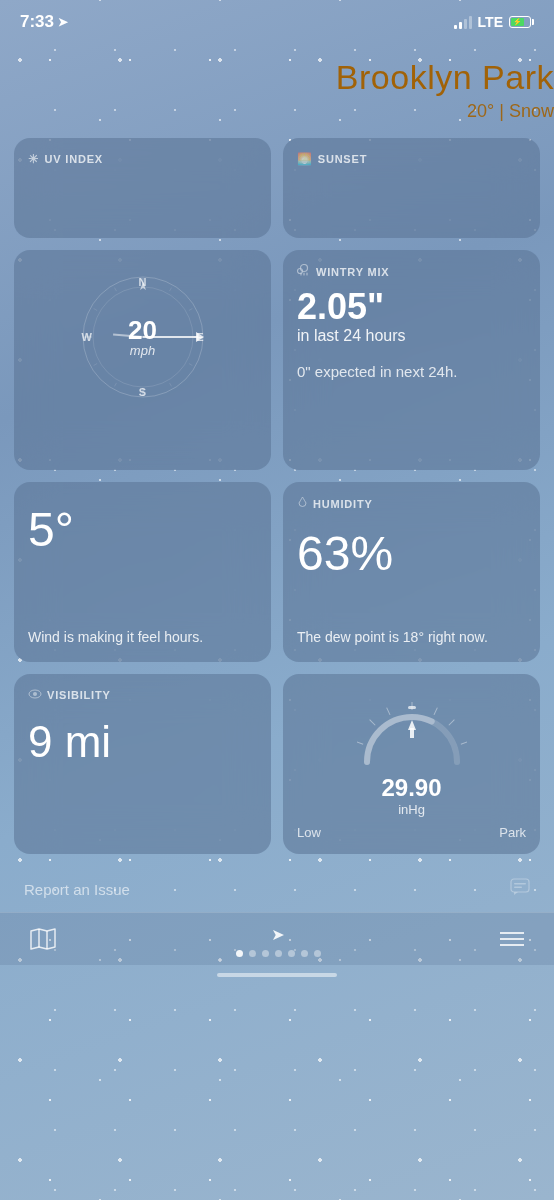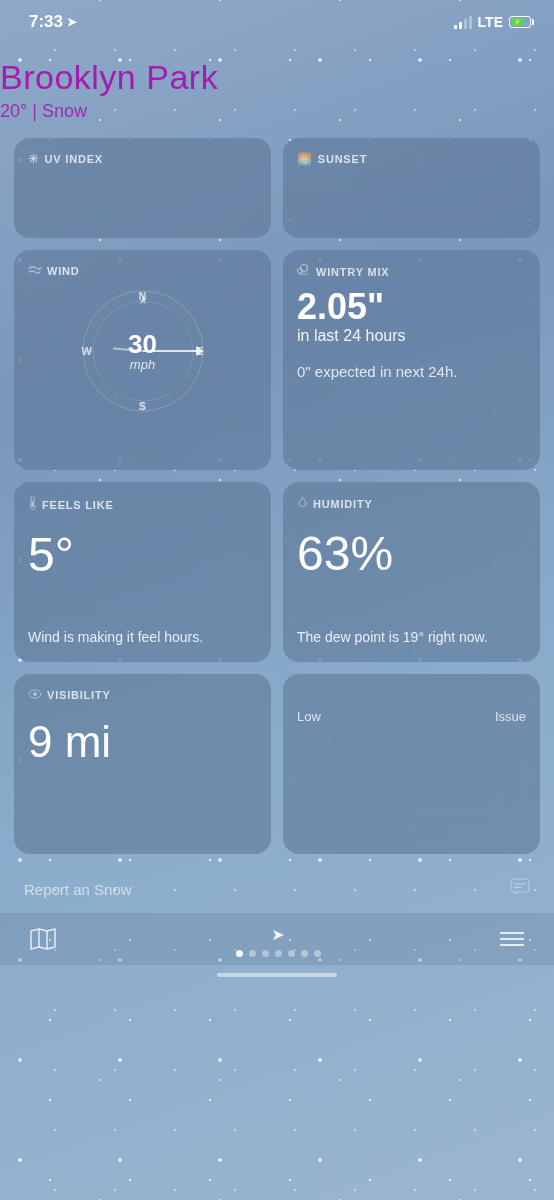--- a/index.html
+++ b/index.html
@@ -39,21 +39,20 @@
       padding: 12px 20px 6px;
       color: white;
     }
     .status-time {
       font-size: 17px;
       font-weight: 600;
       color: white;
       display: flex;
       align-items: center;
       gap: 4px;
-      margin-left: 9px;
     }
     .status-right {
       display: flex;
       align-items: center;
       gap: 6px;
     }
     .signal-bars {
       display: flex;
       align-items: flex-end;
       gap: 2px;
@@ -92,23 +91,23 @@
       width: 2px;
       height: 6px;
       background: white;
       border-radius: 0 1px 1px 0;
     }
 
     
     .header {
       position: relative;
       z-index: 10;
-      text-align: left;
+      text-align: right;
       padding: 20px 0 16px;
-      color: #a21caf;
+      color: #a16207;
     }
     .city-name {
       font-size: 34px;
       font-weight: 500;
       letter-spacing: 0.5px;
       margin-bottom: 4px;
     }
     .weather-subtitle {
       font-size: 18px;
       font-weight: 400;
@@ -348,21 +347,21 @@
       font-size: 13px;
       opacity: 0.8;
       text-align: center;
     }
     .pressure-lowhigh {
       display: flex;
       justify-content: space-between;
       width: 100%;
       font-size: 13px;
       opacity: 0.75;
-      margin-top: 21px;
+      margin-top: 4px;
       text-align: right;
     }
 
     
     .report-section {
       position: relative;
       z-index: 10;
       display: flex;
       justify-content: space-between;
       align-items: center;
@@ -473,29 +472,20 @@
   </div>
 
   <div class="widget sunset-widget">
     <div class="widget-label">
       <span class="widget-icon">🌅</span>
       <span>SUNSET</span>
     </div>
   </div>
 
   <div class="widget wind-widget">
-    <div class="widget-label">
-      <span class="widget-icon">
-        <svg width="14" height="10" viewBox="0 0 14 10" fill="none">
-          <path d="M1 3 Q5 1 8 3 Q11 5 13 3" stroke="rgba(255,255,255,0.75)" stroke-width="1.5" fill="none" stroke-linecap="round"></path>
-          <path d="M1 7 Q4 5 7 7 Q10 9 12 7" stroke="rgba(255,255,255,0.75)" stroke-width="1.5" fill="none" stroke-linecap="round"></path>
-        </svg>
-      </span>
-      <span>WIND</span>
-    </div>
     <div class="wind-compass">
       <div class="compass-container">
 
         <svg class="compass-ticks" viewBox="0 0 130 130">
           <circle cx="65" cy="65" r="60" stroke="rgba(255,255,255,0.2)" stroke-width="1" fill="none"></circle>
           <circle cx="65" cy="65" r="50" stroke="rgba(255,255,255,0.12)" stroke-width="1" fill="none"></circle>
 
           <g stroke="rgba(255,255,255,0.35)" stroke-width="1">
             <line x1="65" y1="6" x2="65" y2="14"></line>
             <line x1="65" y1="116" x2="65" y2="124"></line>
@@ -515,21 +505,21 @@
 
           <polygon points="65,10 62,18 65,16 68,18" fill="rgba(255,255,255,0.6)"></polygon>
         </svg>
 
         <span class="compass-dir compass-N">N</span>
         <span class="compass-dir compass-S">S</span>
         <span class="compass-dir compass-E">E</span>
         <span class="compass-dir compass-W">W</span>
 
         <div class="compass-center">
-          <div class="wind-speed-big">30</div>
+          <div class="wind-speed-big">20</div>
           <div class="wind-unit">mph</div>
         </div>
 
         <div class="wind-arrow" style="transform: translate(0, -50%) rotate(0deg);"></div>
         <div class="wind-arrow-left"></div>
       </div>
     </div>
   </div>
 
   <div class="widget wintry-widget">
@@ -545,49 +535,39 @@
       </span>
       <span>WINTRY MIX</span>
     </div>
     <div class="precip-value">2.05"</div>
     <div class="precip-label">in last 24 hours</div>
     <div class="precip-expected">0" expected in next 24h.</div>
   </div>
 
   <div class="widget feels-widget">
     <div class="flex-col">
-      <div class="widget-label">
-        <span class="widget-icon">
-          <svg width="9" height="14" viewBox="0 0 9 14" fill="none">
-            <rect x="3" y="0" width="3" height="9" rx="1.5" fill="none" stroke="rgba(255,255,255,0.75)" stroke-width="1"></rect>
-            <circle cx="4.5" cy="11" r="2.5" fill="none" stroke="rgba(255,255,255,0.75)" stroke-width="1"></circle>
-            <rect x="3.5" y="5" width="2" height="6" fill="rgba(255,255,255,0.75)"></rect>
-          </svg>
-        </span>
-        <span>FEELS LIKE</span>
-      </div>
       <div class="temp-big">5°</div>
       <div class="spacer"></div>
       <div class="widget-description">Wind is making it feel hours.</div>
     </div>
   </div>
 
   <div class="widget humidity-widget">
     <div class="flex-col">
       <div class="widget-label">
         <span class="widget-icon">
           <svg width="11" height="13" viewBox="0 0 11 13" fill="none">
             <path d="M5.5 1 Q5.5 1 2 7 A3.5 3.5 0 0 0 9 7 Q5.5 1 5.5 1Z" fill="none" stroke="rgba(255,255,255,0.75)" stroke-width="1" stroke-linejoin="round"></path>
           </svg>
         </span>
         <span>HUMIDITY</span>
       </div>
       <div class="humidity-big">63%</div>
       <div class="spacer"></div>
-      <div class="widget-description">The dew point is 19° right now.</div>
+      <div class="widget-description">The dew point is 18° right now.</div>
     </div>
   </div>
 
   <div class="widget visibility-widget">
     <div class="flex-col">
       <div class="widget-label">
         <span class="widget-icon">
           <svg width="14" height="10" viewBox="0 0 14 10" fill="none">
             <ellipse cx="7" cy="5" rx="6" ry="4" fill="none" stroke="rgba(255,255,255,0.75)" stroke-width="1"></ellipse>
             <circle cx="7" cy="5" r="2" fill="rgba(255,255,255,0.75)"></circle>
@@ -595,31 +575,58 @@
         </span>
         <span>VISIBILITY</span>
       </div>
       <div class="visibility-big">9 mi</div>
       <div class="spacer"></div>
     </div>
   </div>
 
   <div class="widget pressure-widget">
 
+    <div class="pressure-gauge">
+
+      <svg class="gauge-svg" viewBox="0 0 110 80">
+
+        <path d="M 10 70 A 45 45 0 0 1 100 70" fill="none" stroke="rgba(255,255,255,0.15)" stroke-width="6" stroke-linecap="round"></path>
+
+        <path d="M 10 70 A 45 45 0 0 1 100 70" fill="none" stroke="rgba(255,255,255,0.3)" stroke-width="6" stroke-linecap="round" stroke-dasharray="141" stroke-dashoffset="50"></path>
+
+        <g stroke="rgba(255,255,255,0.4)" stroke-width="1">
+          <line x1="55" y1="10" x2="55" y2="18"></line>
+          <line x1="55" y1="10" x2="55" y2="18" transform="rotate(-45, 55, 70)"></line>
+          <line x1="55" y1="10" x2="55" y2="18" transform="rotate(45, 55, 70)"></line>
+          <line x1="55" y1="10" x2="55" y2="18" transform="rotate(-70, 55, 70)"></line>
+          <line x1="55" y1="10" x2="55" y2="18" transform="rotate(70, 55, 70)"></line>
+          <line x1="55" y1="10" x2="55" y2="18" transform="rotate(-25, 55, 70)"></line>
+          <line x1="55" y1="10" x2="55" y2="18" transform="rotate(25, 55, 70)"></line>
+        </g>
+
+        <rect x="51" y="14" width="8" height="3" rx="1.5" fill="rgba(255,255,255,0.7)"></rect>
+
+        <polygon points="55,28 51,38 59,38" fill="rgba(255,255,255,0.85)"></polygon>
+        <rect x="53" y="36" width="4" height="10" fill="rgba(255,255,255,0.85)"></rect>
+      </svg>
+
+      <div class="pressure-value">29.90</div>
+      <div class="pressure-unit">inHg</div>
+    </div>
 
     <div class="pressure-lowhigh">
       <span>Low</span>
-      <span>Issue</span>
+      <span>Park</span>
     </div>
   </div>
 
 </div>
 
 <div class="report-section">
-  <span class="report-text">Report an Snow</span>
+  <span class="report-text">Report an Issue</span>
   <span style="opacity:0.5;">
     <svg width="20" height="18" viewBox="0 0 20 18" fill="none">
       <rect x="1" y="1" width="18" height="13" rx="3" fill="none" stroke="rgba(255,255,255,0.6)" stroke-width="1.2"></rect>
       <path d="M4 14 L4 17 L8 14" fill="rgba(255,255,255,0.6)"></path>
       <rect x="4" y="5" width="12" height="1.5" rx="0.75" fill="rgba(255,255,255,0.6)"></rect>
       <rect x="4" y="8.5" width="8" height="1.5" rx="0.75" fill="rgba(255,255,255,0.6)"></rect>
     </svg>
   </span>
 </div>
 

